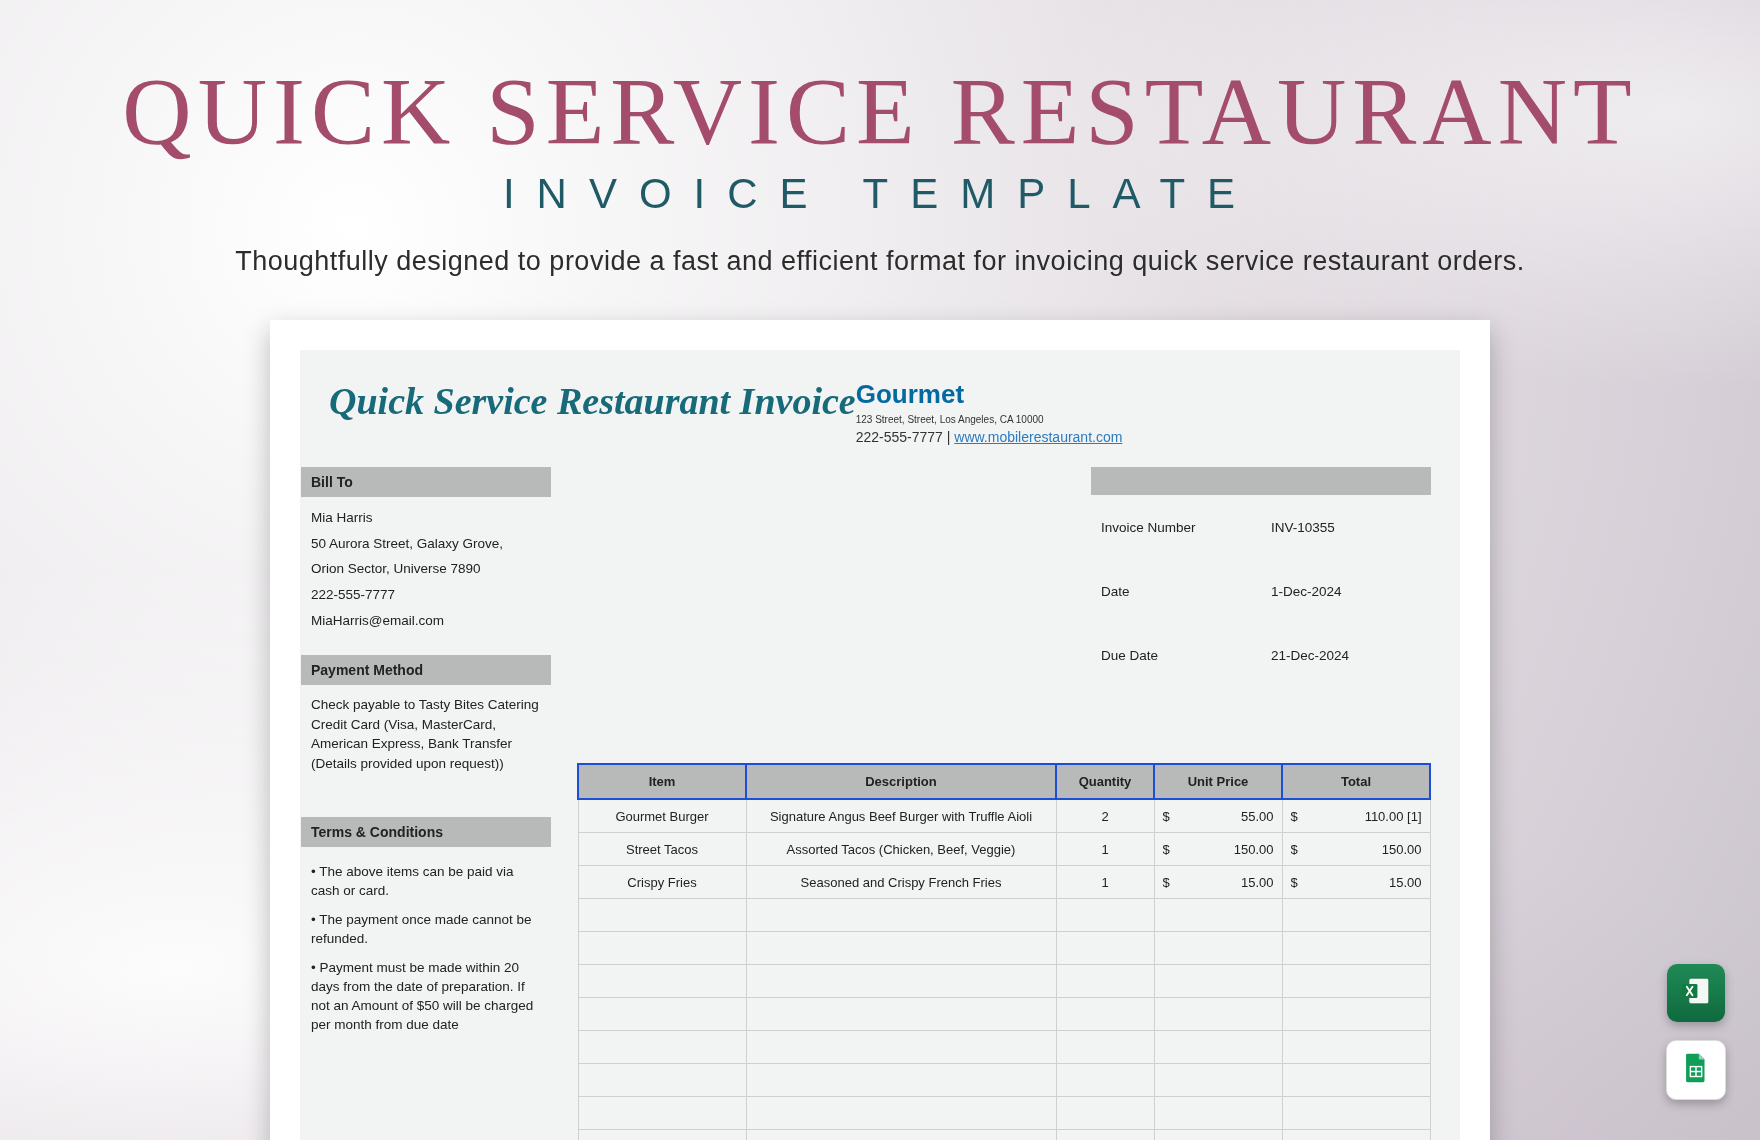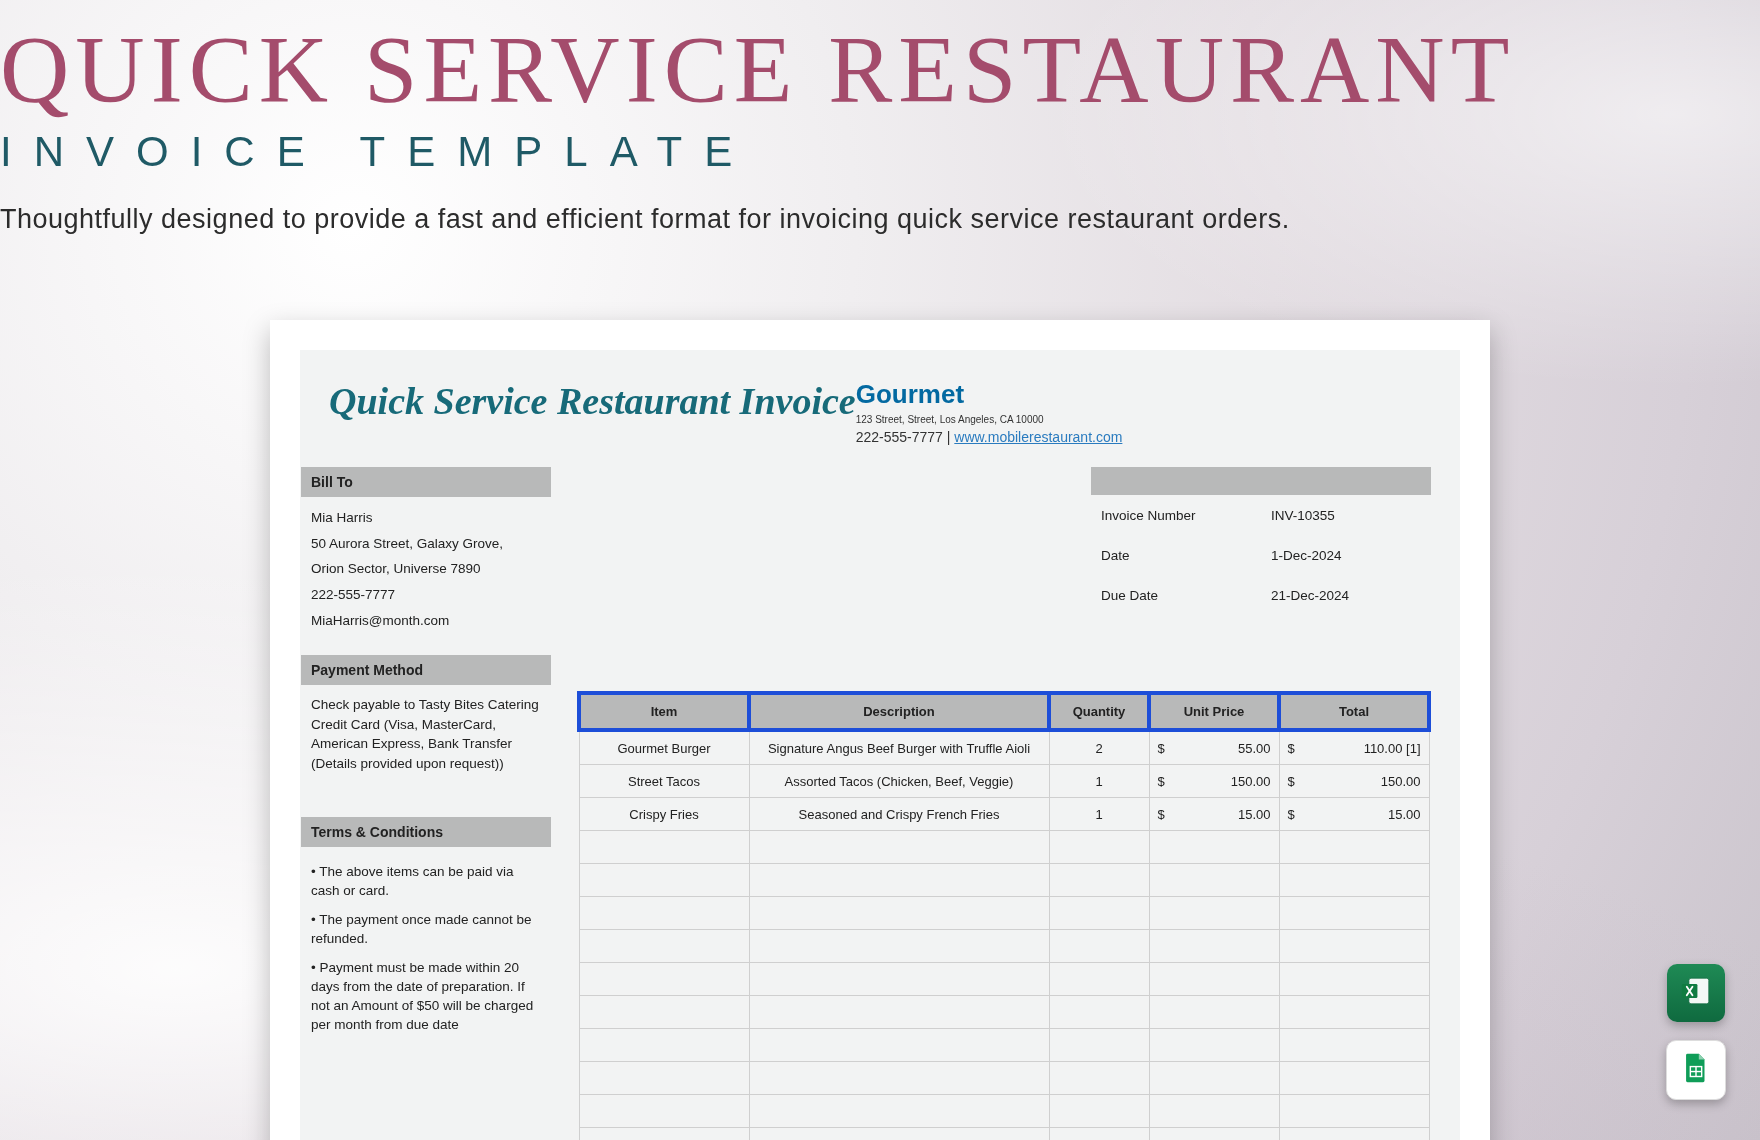--- a/index.html
+++ b/index.html
@@ -1,18 +1,18 @@
 <!DOCTYPE html>
 <html><head>
 <meta charset="utf-8">
 <style>
 html,body{margin:0;padding:0;width:1760px;height:1140px;font-family:Arial,Helvetica,sans-serif;overflow:hidden}
 .stage{position:relative;width:1760px;height:1140px;background:radial-gradient(circle at 20% 20%,#ffffff 0%,#f0eef0 30%,#e3dde2 55%,#d7d0d8 80%,#c9c3cb 100%)}
 .swirl{position:absolute;inset:0;background:radial-gradient(120% 80% at 10% 85%,rgba(255,255,255,.9) 0%,rgba(255,255,255,0) 45%),radial-gradient(90% 60% at 95% 10%,rgba(255,255,255,.6) 0%,rgba(255,255,255,0) 40%),radial-gradient(130% 95% at 50% 120%,rgba(190,170,190,.35) 0%,rgba(190,170,190,0) 55%)}
-.title-wrap{position:relative;text-align:left;padding-top:22px}
+.title-wrap{position:relative;text-align:center;padding-top:64px}
 .title-main{font-family:Georgia,'Times New Roman',serif;color:#A44C6C;font-size:96px;letter-spacing:6px;font-weight:500;line-height:1}
 .title-sub{font-family:'Segoe UI',Arial,sans-serif;color:#1F5A66;font-size:42px;letter-spacing:22px;font-weight:400;margin-top:10px}
 .desc{color:#2c2c2c;font-size:27px;letter-spacing:.5px;margin-top:28px}
 .doc-outer{position:absolute;left:50%;transform:translateX(-50%);top:320px;width:1220px;background:#fff;box-shadow:0 10px 25px rgba(0,0,0,.25);padding:30px 30px 0 30px;box-sizing:border-box;height:840px;overflow:hidden}
 .doc-inner{background:#f2f3f3;border:1px solid transparent;padding:28px 0 0 0;height:100%;box-sizing:border-box}
 .doc-header{display:flex;justify-content:flex-start;padding:0 28px}
 .inv-title{font-family:'Brush Script MT','Segoe Script',cursive;font-style:italic;color:#176A79;font-size:38px;font-weight:700}
 .company{text-align:left;max-width:420px}
 .company-name{font-weight:800;font-size:26px;color:#0369a1}
 .company-addr{font-size:10px;color:#333;margin-top:4px}
@@ -22,26 +22,26 @@
 .leftcol{width:250px;flex:0 0 250px}
 .rightcol{flex:1;padding-left:26px;padding-right:28px}
 .section-head{background:#b8b9b9;color:#222;font-weight:700;font-size:14px;padding:7px 10px}
 .section-body{font-size:13.5px;color:#222;padding:8px 10px 4px 10px;line-height:1.9}
 .pay-body{line-height:1.45;padding:10px 10px 12px 10px}
 .terms-body{line-height:1.4;padding:6px 10px 0 10px}
 .terms-body p{margin:10px 0}
 .meta-box{float:right;width:340px}
 .meta-header{background:#b8b9b9;height:28px}
 .meta-row{display:flex;font-size:13.5px;color:#222;border-top:1px solid rgba(0,0,0,0)}
-.meta-row>div{padding:12px 10px}
+.meta-row>div{padding:24px 10px}
 .meta-label{width:150px}
 .meta-val{flex:1}
 .clearfix::after{content:"";display:block;clear:both}
 .items-table{width:100%;border-collapse:collapse;margin-top:76px;font-size:13px;color:#222}
-.items-table th{background:#b8b9b9;font-weight:700;padding:9px 8px;border:4px solid #1d4ed8;}
+.items-table th{background:#b8b9b9;font-weight:700;padding:9px 8px;border:2px solid #1d4ed8;}
 .items-table td{border:1px solid #cfcfcf;padding:7px 8px;text-align:center;height:18px}
 .items-table td.money{text-align:right;white-space:nowrap}
 .items-table td.money .sym{float:left}
 .items-table td.qty{text-align:center}
 .badges{position:absolute;right:34px;bottom:40px;display:flex;flex-direction:column;gap:18px;align-items:center}
 .badge{width:58px;height:58px;border-radius:10px;display:flex;align-items:center;justify-content:center;box-shadow:0 4px 10px rgba(0,0,0,.25)}
 .badge.excel{background:linear-gradient(180deg,#1f8a55,#0f6a3f)}
 .badge.sheets{background:#fff;border:1px solid #ddd}
 .badge svg{width:34px;height:34px}
 </style>
@@ -72,21 +72,21 @@
       </div>
 
       <div class="cols">
         <div class="leftcol">
           <div class="section-head">Bill To</div>
           <div class="section-body">
             <div>Mia Harris</div>
             <div>50 Aurora Street, Galaxy Grove,</div>
             <div>Orion Sector, Universe 7890</div>
             <div>222-555-7777</div>
-            <div>MiaHarris@month.com</div>
+            <div>MiaHarris@email.com</div>
           </div>
 
           <div class="section-head" style="margin-top:18px">Payment Method</div>
           <div class="section-body pay-body">Check payable to Tasty Bites Catering Credit Card (Visa, MasterCard, American Express, Bank Transfer (Details provided upon request))</div>
 
           <div class="section-head" style="margin-top:32px">Terms &amp; Conditions</div>
           <div class="section-body terms-body">
             <p>• The above items can be paid via cash or card.</p>
             <p>• The payment once made cannot be refunded.</p>
             <p>• Payment must be made within 20 days from the date of preparation. If not an Amount of $50 will be charged per month from due date</p>

